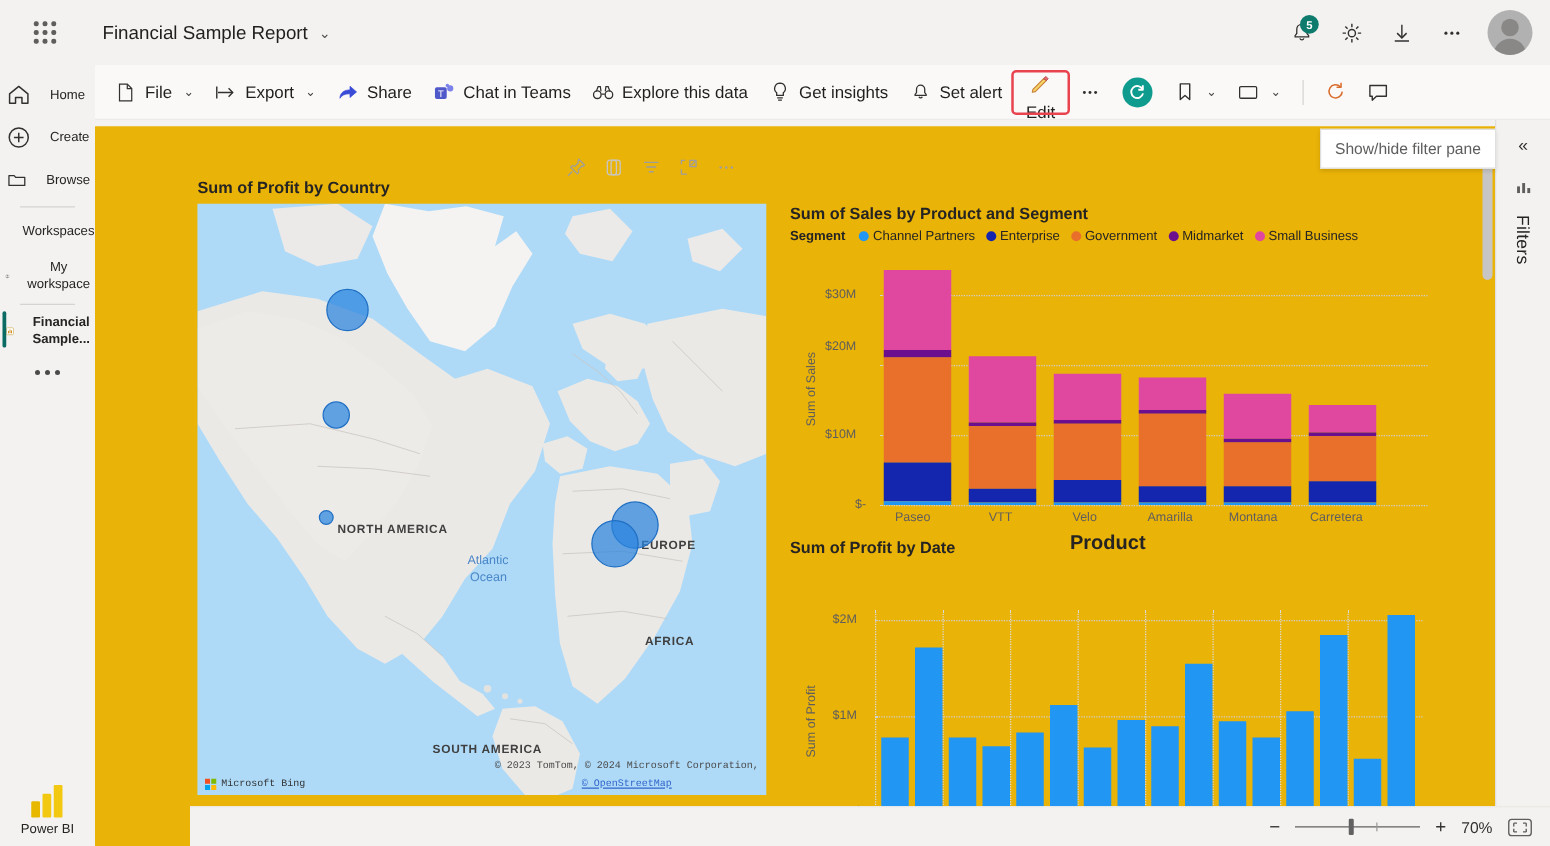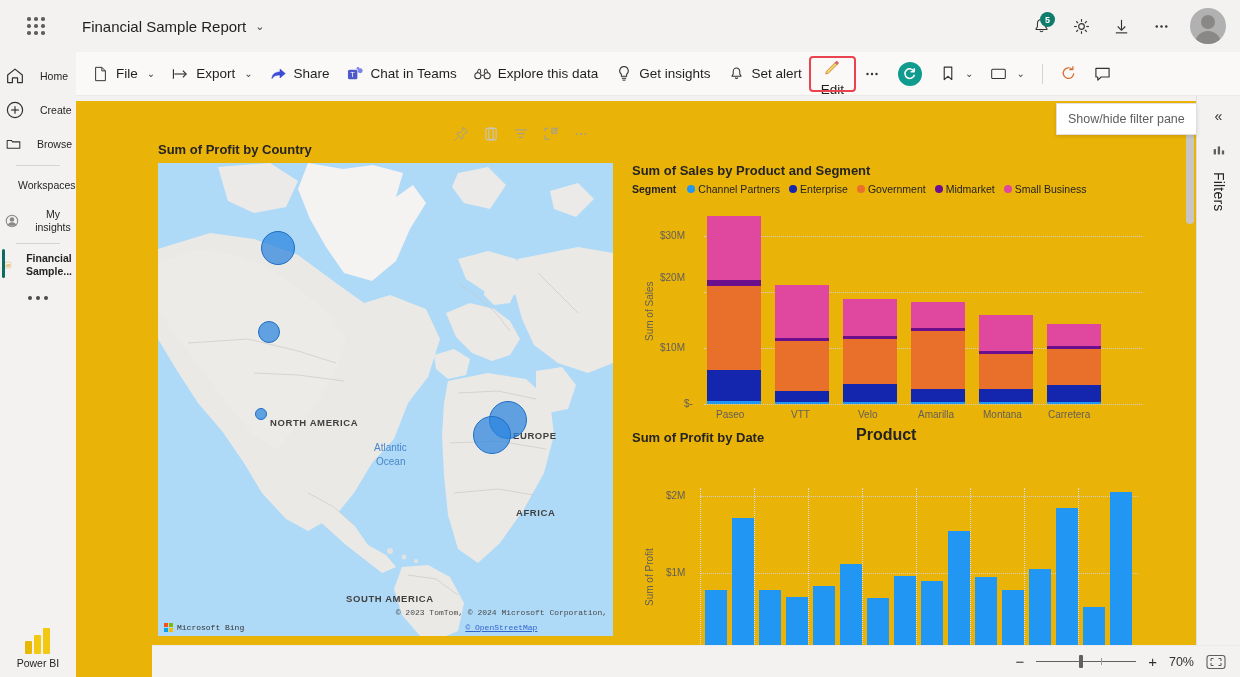--- a/index.html
+++ b/index.html
@@ -263,21 +263,21 @@
       </svg>
       <span class="rail-label">Workspaces</span>
     </div>
 
     <div class="rail-item">
       <svg width="22" height="22" viewBox="0 0 24 24">
         <circle cx="12" cy="9.6" r="3.4" fill="#8a8886"></circle>
         <path d="M5.4 19.2a6.8 6.8 0 0 1 13.2 0z" fill="#8a8886"></path>
         <circle cx="12" cy="12" r="8.6" fill="none" stroke="#8a8886" stroke-width="1.6"></circle>
       </svg>
-      <span class="rail-label">My insights</span>
+      <span class="rail-label">My workspace</span>
     </div>
 
     <div class="rail-sep"></div>
 
     <div class="rail-item active">
       <svg width="24" height="24" viewBox="0 0 24 24">
         <rect x="3.5" y="3.5" width="17" height="17" rx="2.5" fill="#fff" stroke="#c8a030" stroke-width="1.3"></rect>
         <rect x="7.4" y="11" width="2.3" height="6" fill="#d08a1e"></rect>
         <rect x="11" y="7.8" width="2.3" height="9.2" fill="#d08a1e"></rect>
         <rect x="14.6" y="10" width="2.3" height="7" fill="#d08a1e"></rect>

